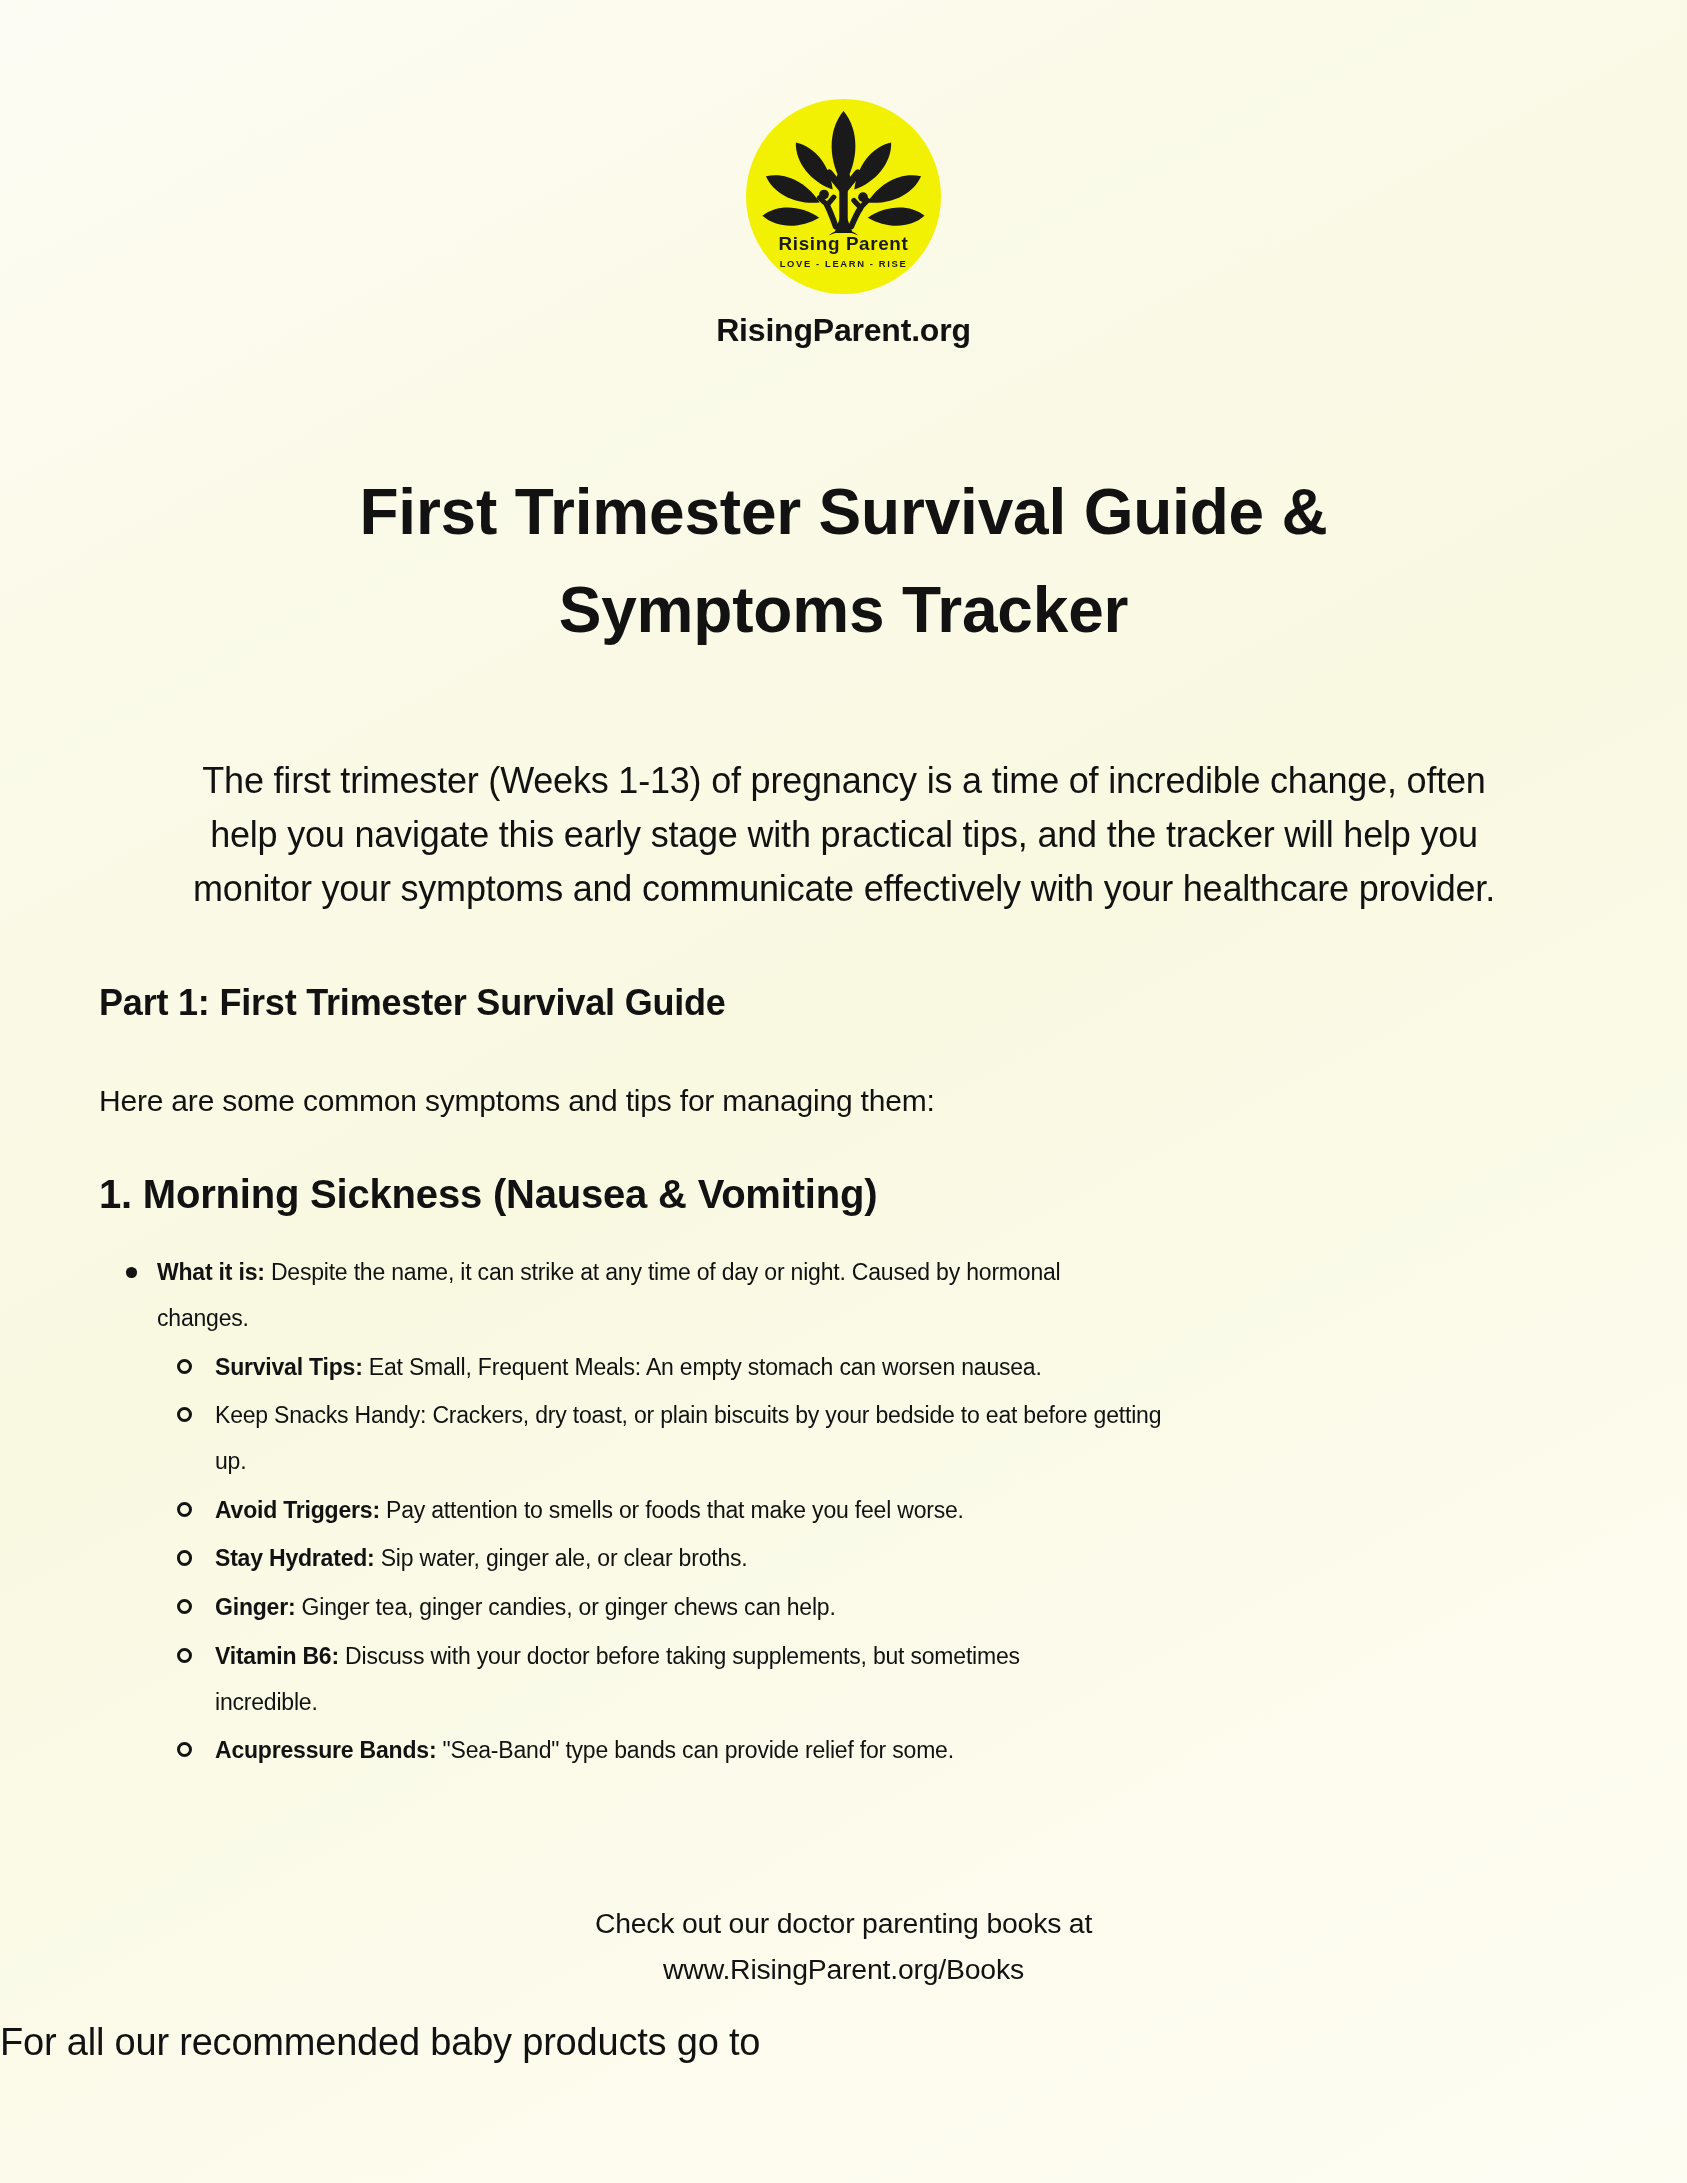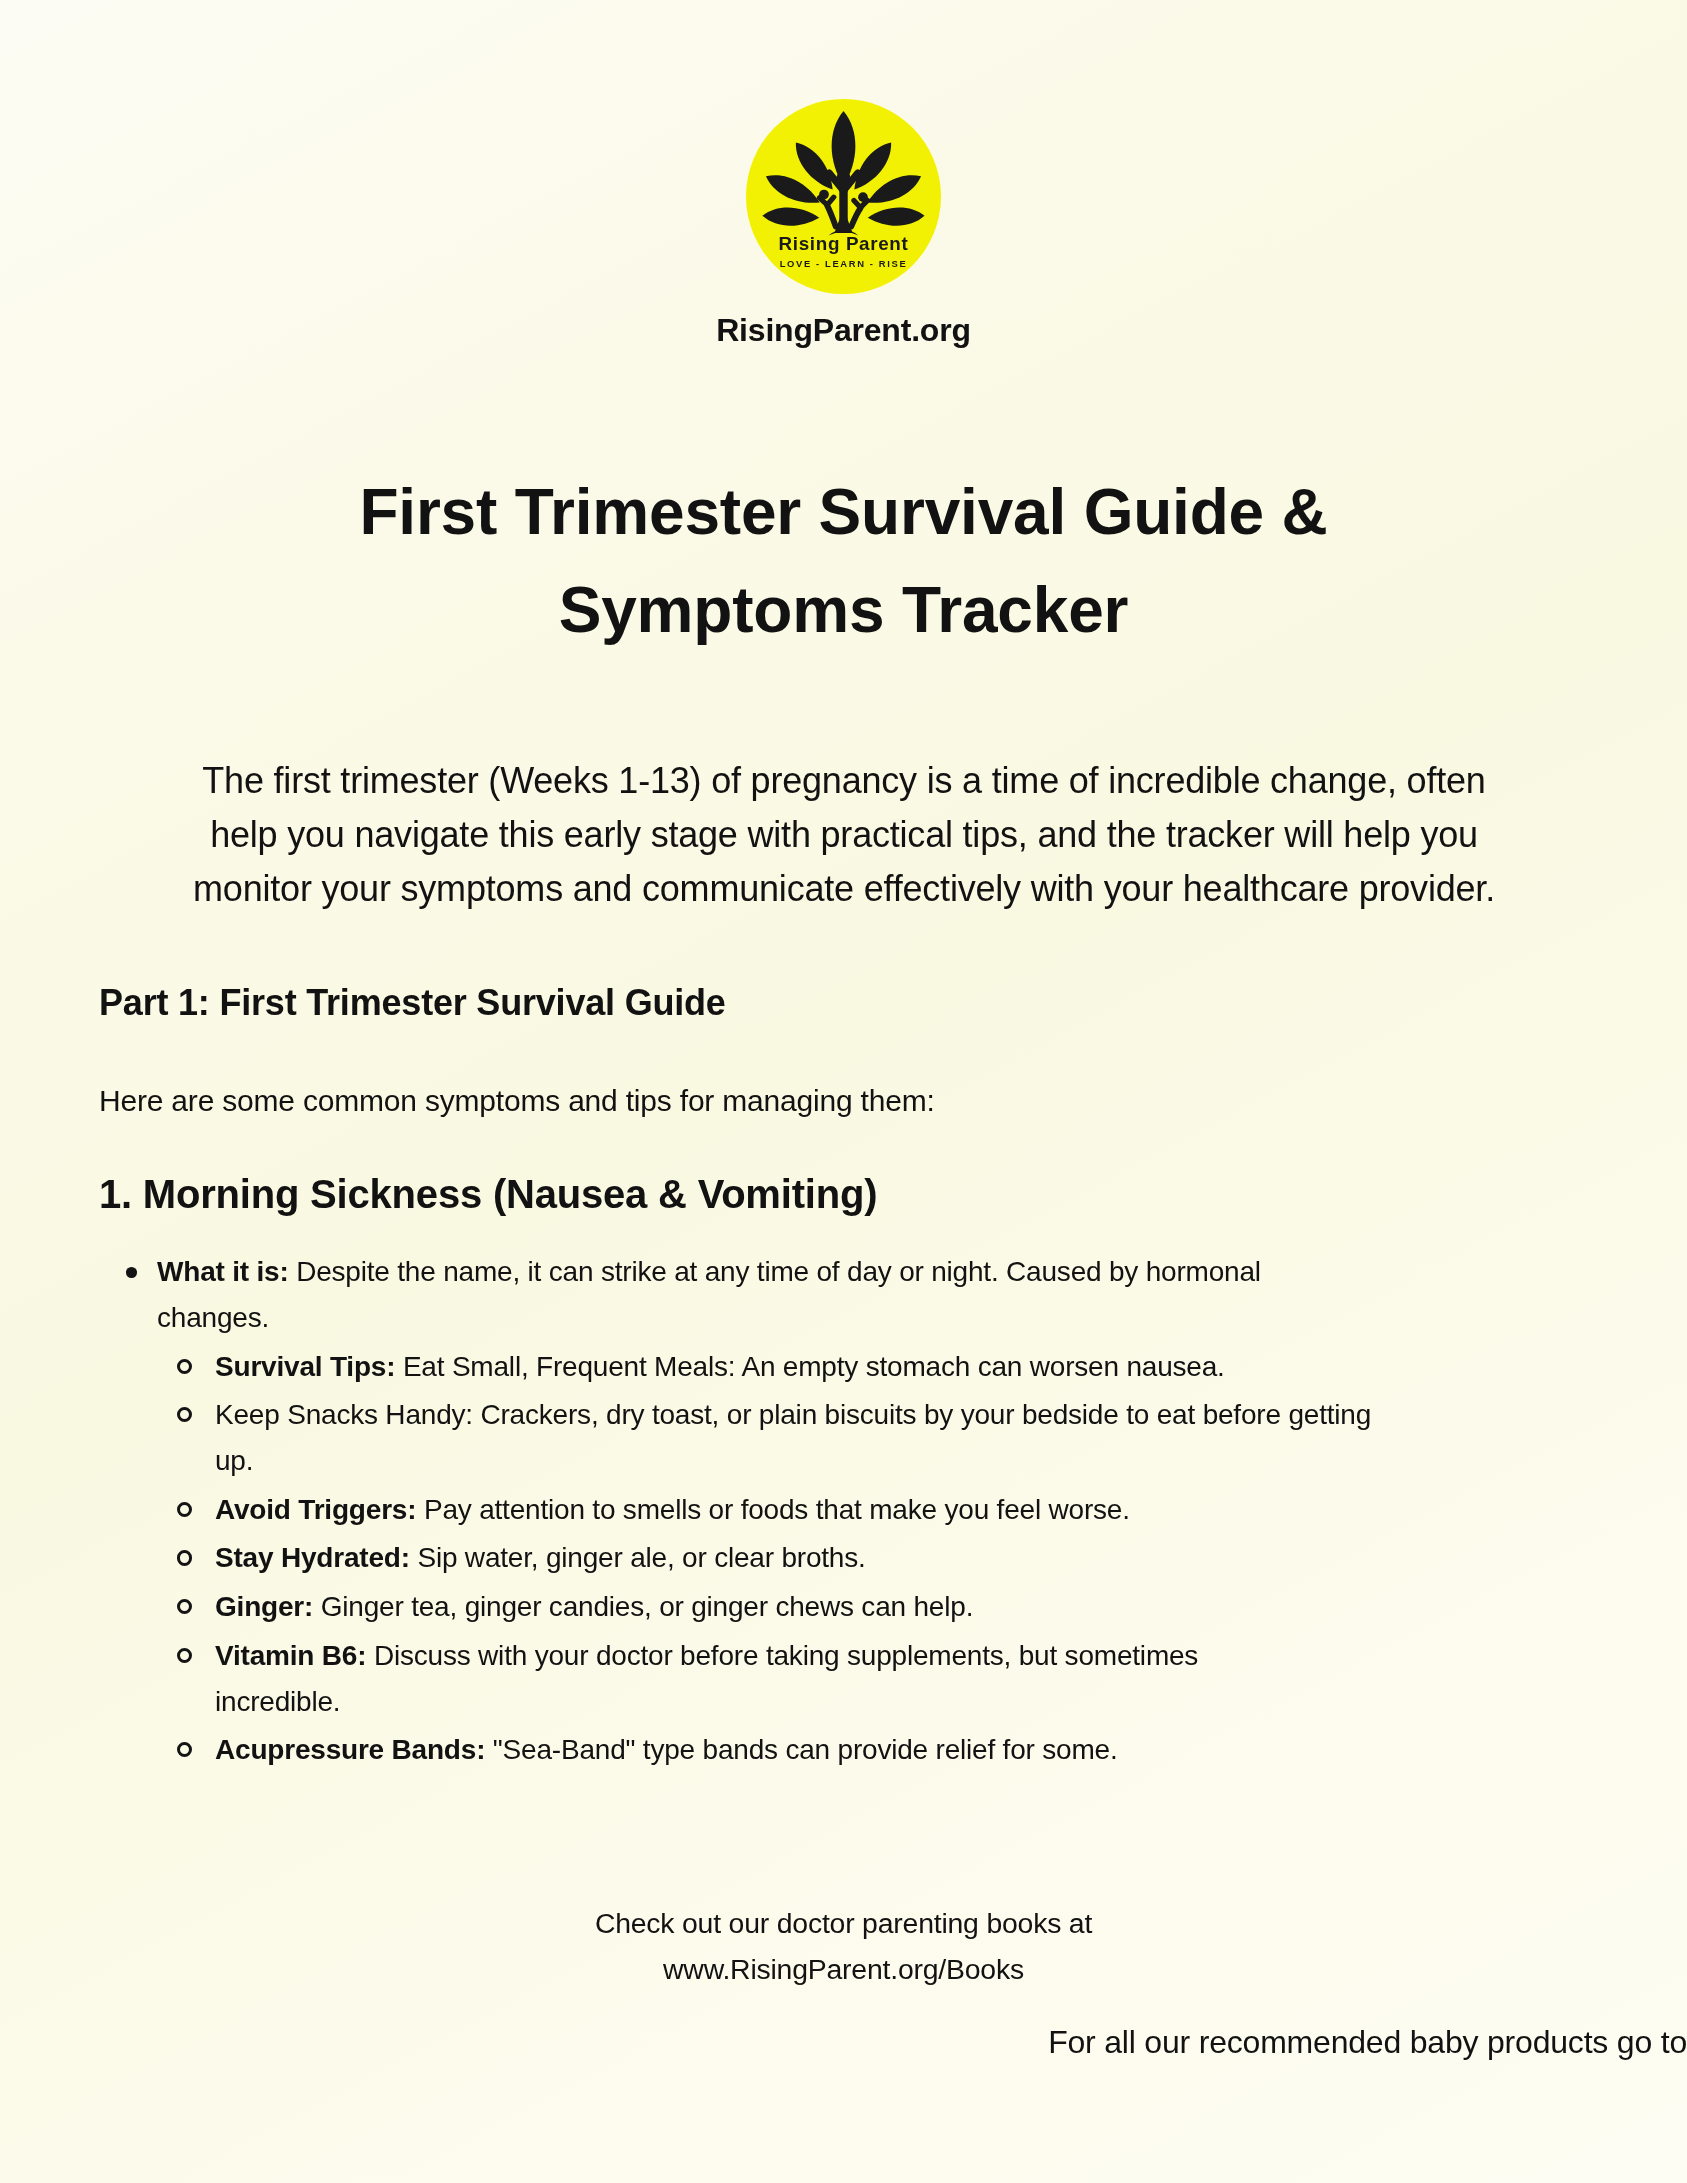--- a/index.html
+++ b/index.html
@@ -20,31 +20,31 @@
   #doc-title span{display:block;}
   
   #intro{top:754px;left:40px;width:1608px;text-align:center;font-size:36px;line-height:54px;}
   #intro span{display:block;}
   
   #part1-heading{top:981px;left:99px;width:1522px;font-size:36px;font-weight:bold;line-height:44px;}
   #part1-sub{top:1081px;left:99px;width:1522px;font-size:30px;line-height:40px;}
   #section1-heading{top:1170px;left:99px;width:1522px;font-size:40px;font-weight:bold;line-height:48px;}
   
   #symptom-list{position:absolute;top:1249px;left:0;width:1687px;margin:0;padding:0;list-style:none;
-    font-size:28px;line-height:46px;}
+    font-size:23px;line-height:46px;}
   #symptom-list li{position:relative;margin:0 0 2.6px 0;}
   li.l1{padding:0 73px 0 157px;}
   li.l2{padding:0 73px 0 215px;}
   .dot{position:absolute;left:126px;top:18px;width:10.6px;height:10.6px;border-radius:50%;background:#141414;}
   .ring{position:absolute;left:177px;top:15px;width:9.3px;height:9.3px;border:3.3px solid #141414;border-radius:50%;background:transparent;box-sizing:content-box;}
   .b{font-weight:bold;}
   .cont{display:block;}
   
   #footer-books{top:1900px;text-align:center;font-size:28.4px;line-height:46px;}
-  #footer-products{top:2019px;text-align:right;font-size:32px;line-height:46px;}
+  #footer-products{top:2019px;text-align:left;font-size:38px;line-height:46px;}
   #footer-books span,#footer-products span{display:block;}
   
   #logo text{font-family:"Liberation Sans",sans-serif;font-weight:bold;fill:#1a1a1a;}
 </style>
 </head>
 <body>
 
 <div id="logo">
   <svg viewBox="0 0 300 300" width="195" height="195">
     <defs>

